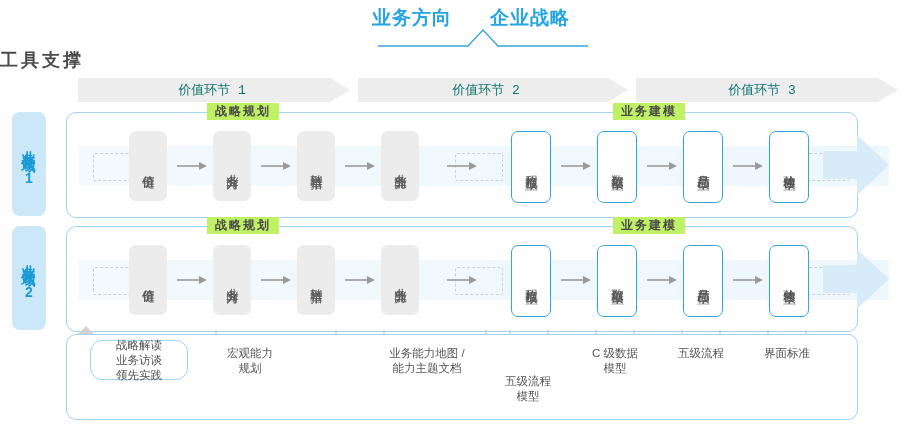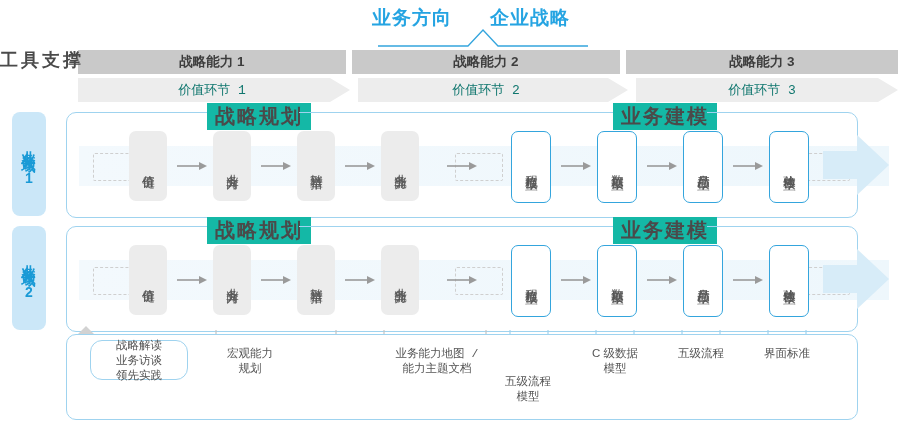--- a/index.html
+++ b/index.html
@@ -32,22 +32,22 @@
 
   
   .proc-row{position:absolute;left:66px;width:790px;height:104px;border:1.3px solid #9fd3ef;border-radius:10px;background:#ffffff;}
   #proc-row-1{top:112px;}
   #proc-row-2{top:226px;}
 
   .band{position:absolute;left:12px;top:33px;width:810px;height:40px;
         background:linear-gradient(to right,#f3f9fd,#eef7fc);}
   .dashbox{position:absolute;top:40px;width:46px;height:26px;border:1.4px dashed #cfcfcf;border-radius:2px;}
 
-  .sec-title{position:absolute;font-size:20px;font-weight:bold;color:#4a4a4a;letter-spacing:2px;
-             background:#14b8a6;padding:0 8px;white-space:nowrap;}
+  .sec-title{position:absolute;font-size:12px;font-weight:bold;color:#4a4a4a;letter-spacing:2px;
+             background:#bef264;padding:0 8px;white-space:nowrap;}
   .sec-line{position:absolute;height:1.3px;background:#9fd3ef;}
 
   .node{position:absolute;top:18px;width:38px;height:70px;border-radius:7px;
         display:flex;align-items:center;justify-content:center;
         font-size:12.5px;line-height:15px;color:#5a5a5a;text-align:center;
         writing-mode:vertical-rl;text-orientation:upright;letter-spacing:1px;}
   .node.gray{background:#ececec;}
   .node.blue{background:#ffffff;border:1.5px solid #34a5dd;color:#555;}
 
   .arrow{position:absolute;top:48px;width:30px;height:10px;}
@@ -76,25 +76,20 @@
 
   <div class="top-title" id="vision-title">业务方向</div>
   <div class="top-title" id="strategy-title">企业战略</div>
 
   <div class="title-connector">
     <svg width="210" height="22" viewBox="0 0 210 22">
       <path d="M0 20 H90 L105 4 L120 20 H210" fill="none" stroke="#34a5dd" stroke-width="1.3"></path>
     </svg>
   </div>
 
-  <div class="cap-row">
-    <div class="cap-cell" style="left:0px;width:268px;">战略能力 1</div>
-    <div class="cap-cell" style="left:274px;width:268px;">战略能力 2</div>
-    <div class="cap-cell" style="left:548px;width:272px;">战略能力 3</div>
-  </div>
 
   <div class="val-row">
     <svg width="820" height="24" viewBox="0 0 820 24" style="position:absolute;left:0;top:0;">
       <path d="M0 0 H252 L272 12 L252 24 H0 Z" fill="#ededed"></path>
       <path d="M280 0 H530 L550 12 L530 24 H280 Z" fill="#ededed"></path>
       <path d="M558 0 H800 L820 12 L800 24 H558 Z" fill="#ededed"></path>
     </svg>
     <div class="val-cell" style="left:0px;width:268px;">
         <span class="vlabel">价值环节 1</span>
       </div>
@@ -279,21 +274,21 @@
   <div id="tool-frame"></div>
 
   <div class="tool-box" style="left:90px;top:340px;width:96px;height:38px;">
     <span style="white-space:pre-line;">战略解读
 业务访谈
 领先实践</span>
   </div>
 
   <div class="tool-label" style="left: 200px; top: 346px; width: 100px; white-space: pre-line;">宏观能力
 规划</div>
-  <div class="tool-label" style="left: 372px; top: 346px; width: 130px; white-space: pre-line; font-family: Liberation Mono, monospace;">业务能力地图 /
+  <div class="tool-label" style="left: 362px; top: 346px; width: 130px; white-space: pre-line;">业务能力地图 /
 能力主题文档</div>
   <div class="tool-label" style="left: 478px; top: 346px; width: 100px; white-space: pre-line; margin-top: 28px;">五级流程
 模型</div>
   <div class="tool-label" style="left: 565px; top: 346px; width: 100px; white-space: pre-line;">C 级数据
 模型</div>
   <div class="tool-label" style="left: 651px; top: 346px; width: 100px; white-space: pre-line;">五级流程</div>
   <div class="tool-label" style="left: 737px; top: 346px; width: 100px; white-space: pre-line;">界面标准</div>
 
   <div id="tool-title">工具支撑</div>
 

